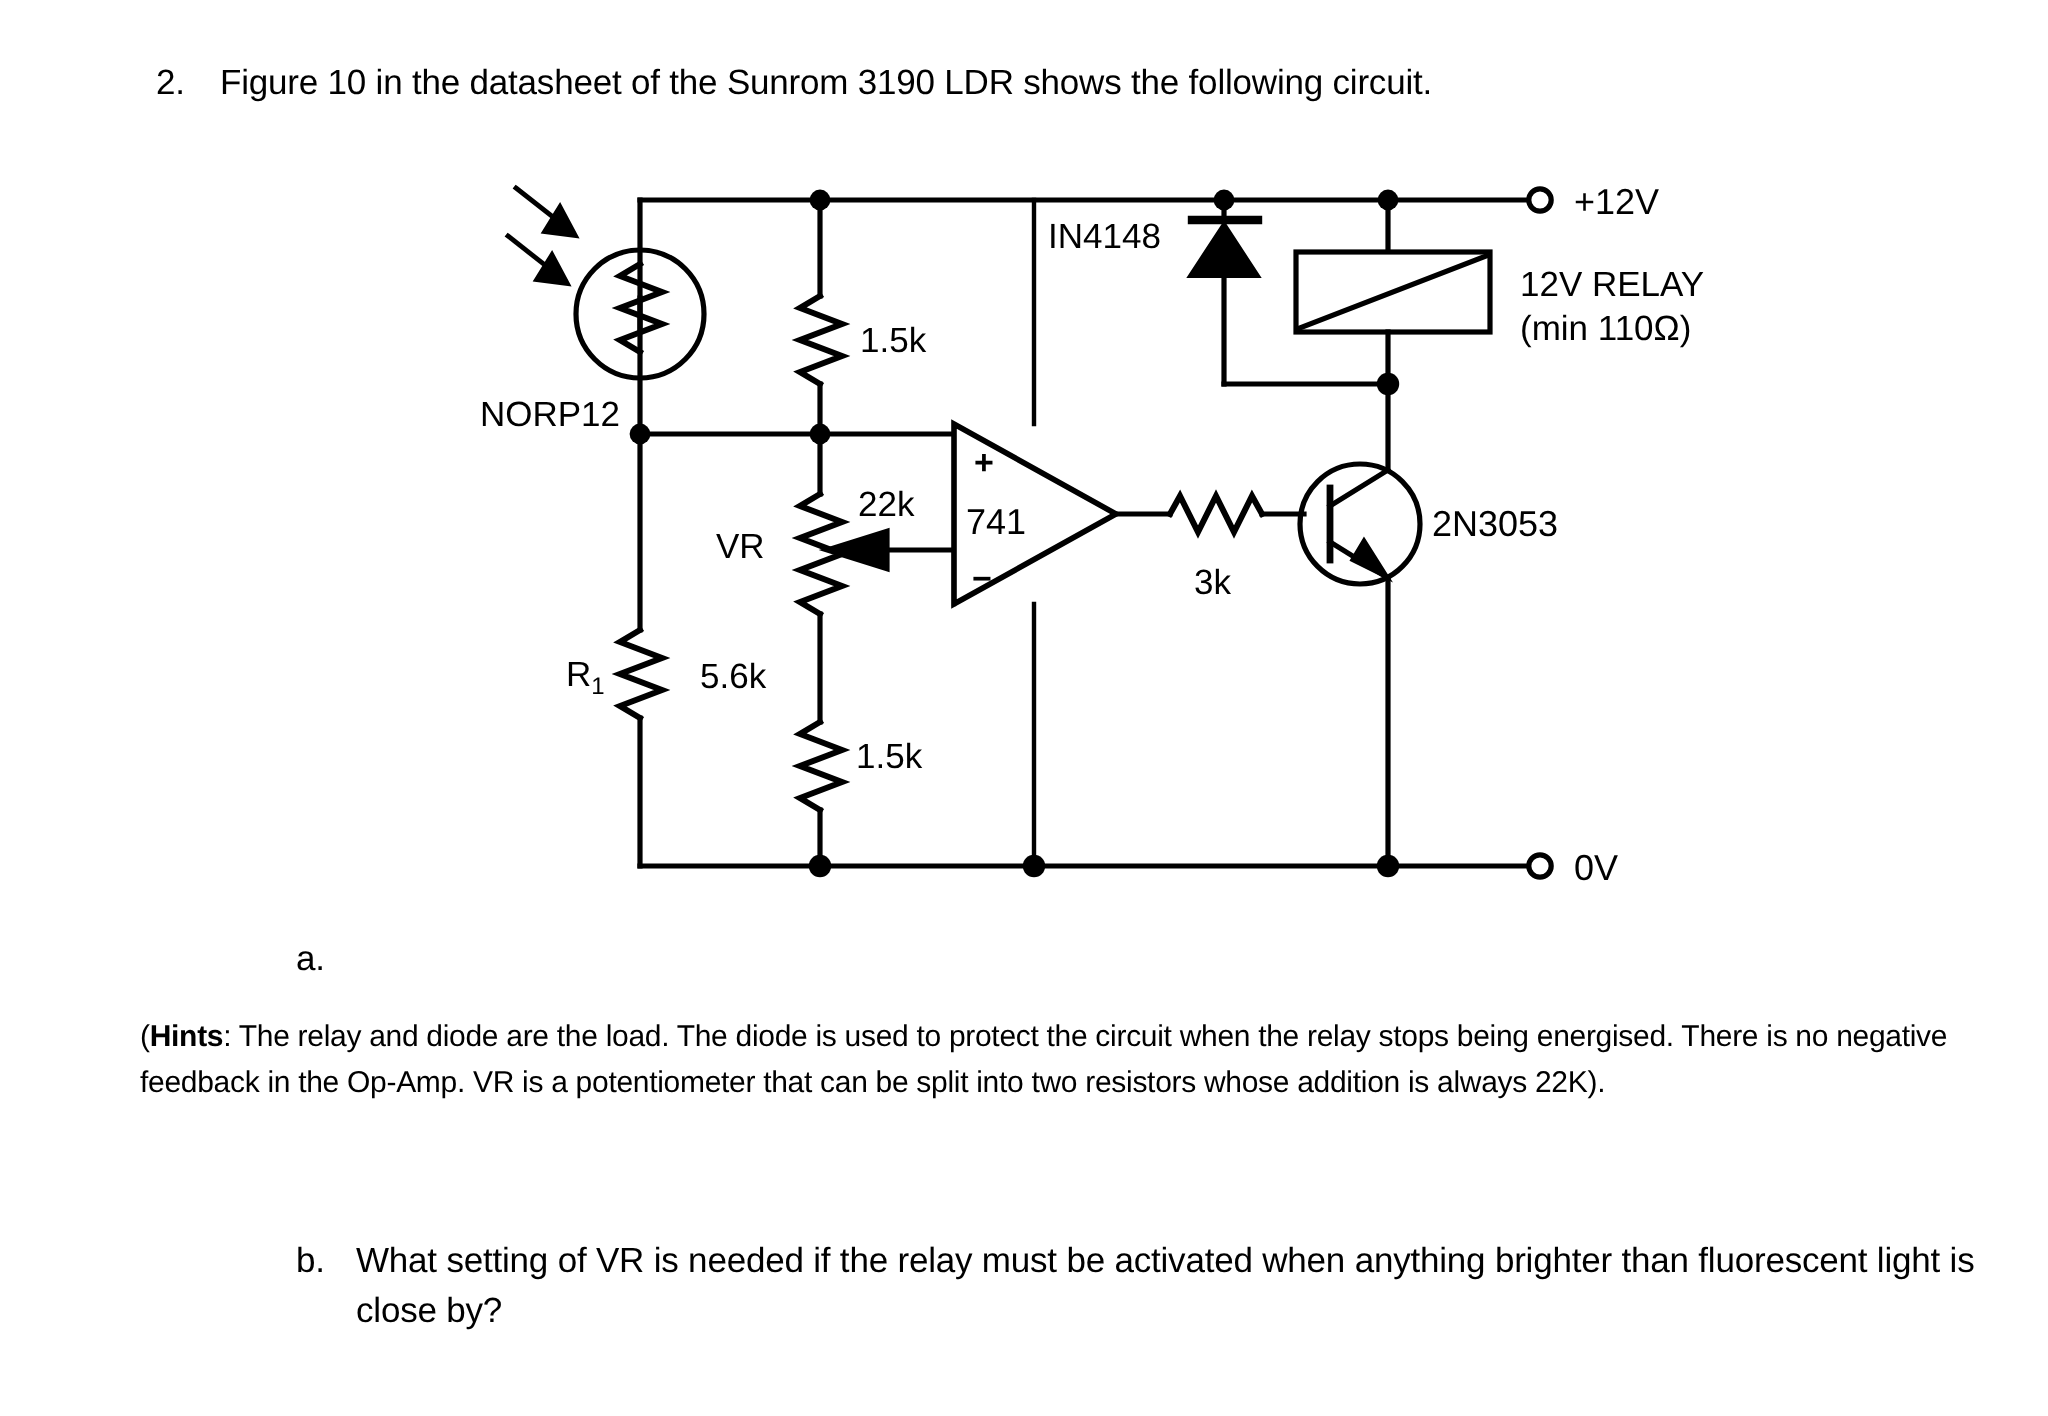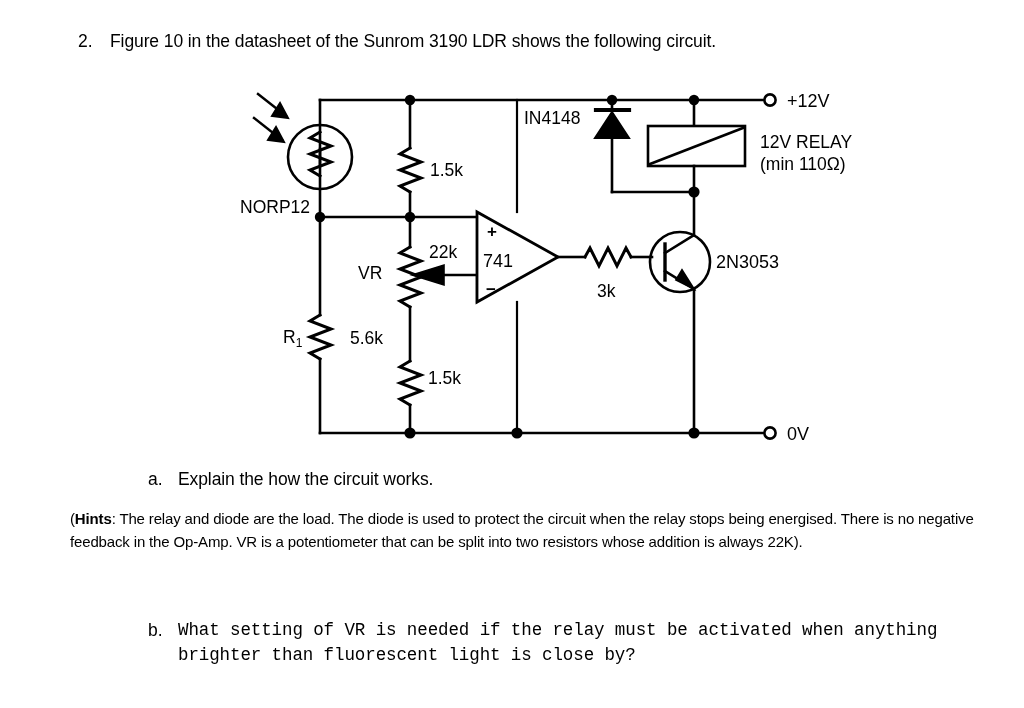--- a/index.html
+++ b/index.html
@@ -97,21 +97,20 @@
     font-size: 17.5px;
     line-height: 1.42;
     letter-spacing: -0.1px;
   }
   .q-sub-b .num {
     width: 30px;
     flex: 0 0 30px;
   }
   .q-sub-b .txt {
     flex: 1 1 auto;
-    font-family: Liberation Mono, monospace;
   }
 </style>
 </head>
 <body>
 
 <div class="page">
 
   <div class="q-main">
     <span class="num">2.</span>
     <span class="txt">Figure 10 in the datasheet of the Sunrom 3190 LDR shows the following circuit.</span>
@@ -233,21 +232,20 @@
 
         <text x="787" y="35" font-size="18">+12V</text>
 
         <text x="787" y="368" font-size="18">0V</text>
       </g>
     </svg>
   </div>
 
   <div class="q-sub-a">
     <span class="num">a.</span>
-    <span class="txt">Explain the how the circuit works.</span>
   </div>
 
   <div class="hints"><span>(</span><b>Hints</b><span>: The relay and diode are the load. The diode is used to protect the circuit when the relay stops being energised. There is no negative feedback in the Op-Amp. VR is a potentiometer that can be split into two resistors whose addition is always 22K).</span></div>
 
   <div class="q-sub-b">
     <span class="num">b.</span>
     <span class="txt">What setting of VR is needed if the relay must be activated when anything brighter than fluorescent light is close by?</span>
   </div>
 
 </div>

